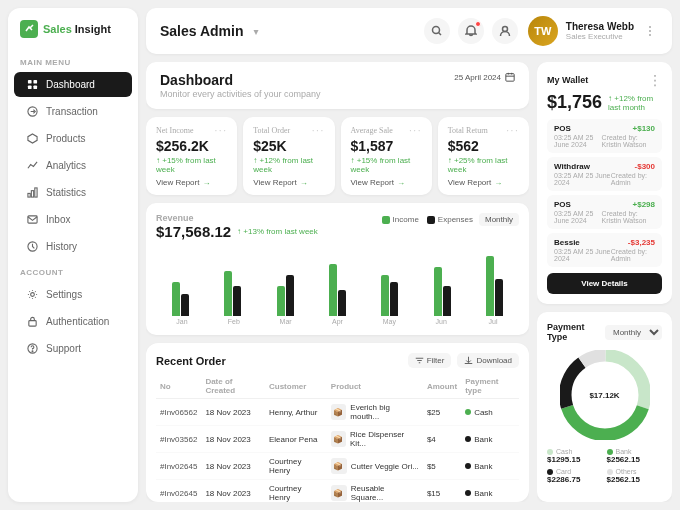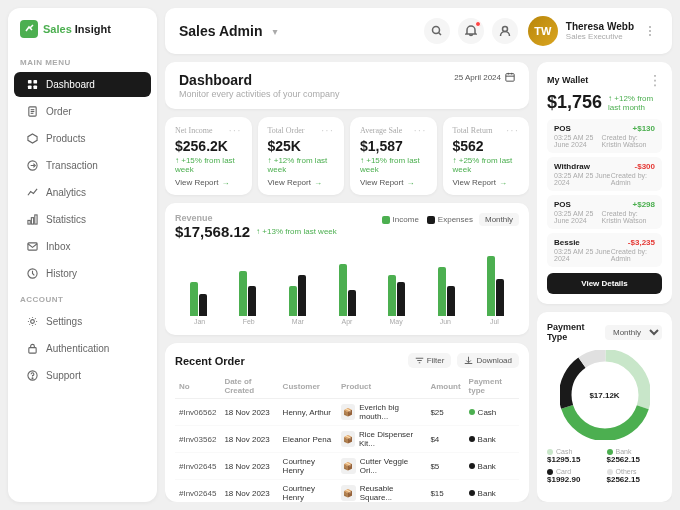--- a/index.html
+++ b/index.html
@@ -1,20 +1,20 @@
 <!DOCTYPE html>
 <html><head>
   <meta charset="utf-8">
   <style>
     * { box-sizing: border-box; margin: 0; padding: 0; }
     body { font-family: -apple-system, BlinkMacSystemFont, 'Segoe UI', sans-serif; background: #f5f5f5; width: 680px; height: 510px; overflow: hidden; font-size: 11px; }
     .app { display: flex; width: 680px; height: 510px; background: #f0f0f0; }
 
     
-    .sidebar { width: 149px; background: #fff; display: flex; flex-direction: column; padding: 12px 0; border-radius: 12px; margin: 8px 0 8px 8px; box-shadow: 0 1px 4px rgba(0,0,0,0.06); flex-shrink: 0; }
+    .sidebar { width: 130px; background: #fff; display: flex; flex-direction: column; padding: 12px 0; border-radius: 12px; margin: 8px 0 8px 8px; box-shadow: 0 1px 4px rgba(0,0,0,0.06); flex-shrink: 0; }
     .sidebar-logo { display: flex; align-items: center; gap: 5px; padding: 0 12px 12px; }
     .logo-icon { width: 18px; height: 18px; background: #4CAF50; border-radius: 4px; display: flex; align-items: center; justify-content: center; }
     .logo-icon svg { width: 10px; height: 10px; }
     .sidebar-section-label { font-size: 8px; font-weight: 600; color: #aaa; padding: 8px 12px 4px; letter-spacing: 0.5px; text-transform: uppercase; }
     .sidebar-item { display: flex; align-items: center; gap: 7px; padding: 6px 12px; cursor: pointer; border-radius: 6px; margin: 1px 6px; color: #666; font-size: 10px; font-weight: 500; }
     .sidebar-item.active { background: #1a1a1a; color: #fff; }
     .sidebar-item .icon { width: 13px; height: 13px; display: flex; align-items: center; justify-content: center; flex-shrink: 0; }
     .sidebar-item .icon svg { width: 11px; height: 11px; }
 
     
@@ -151,49 +151,38 @@
         <svg viewBox="0 0 12 12" fill="white">
             <rect x="1" y="1" width="4" height="4" rx="1"></rect>
             <rect x="7" y="1" width="4" height="4" rx="1"></rect>
             <rect x="1" y="7" width="4" height="4" rx="1"></rect>
             <rect x="7" y="7" width="4" height="4" rx="1"></rect>
           </svg>
       </div>
       <span>Dashboard</span>
     </div>
 
-    <div class="sidebar-item">
-      <div class="icon">
-        <svg viewBox="0 0 12 12" fill="none" stroke="#666" stroke-width="1.2">
-            <rect x="2" y="1" width="8" height="10" rx="1"></rect>
-            <line x1="4" y1="4" x2="8" y2="4"></line>
-            <line x1="4" y1="6" x2="8" y2="6"></line>
-            <line x1="4" y1="8" x2="7" y2="8"></line>
-          </svg>
-      </div>
-      <span>Order</span>
-    </div>
-
-    <div class="sidebar-item">
-      <div class="icon">
-        <svg viewBox="0 0 12 12" fill="none" stroke="#666" stroke-width="1.2">
-            <path d="M6 1 L11 4 L11 8 L6 11 L1 8 L1 4 Z"></path>
-          </svg>
-      </div>
-      <span>Products</span>
-    </div>
 
     <div class="sidebar-item">
       <div class="icon">
         <svg viewBox="0 0 12 12" fill="none" stroke="#666" stroke-width="1.2">
             <circle cx="6" cy="6" r="5"></circle>
             <path d="M4 6 L8 6 M7 4 L9 6 L7 8"></path>
           </svg>
       </div>
       <span>Transaction</span>
+    </div>
+
+    <div class="sidebar-item">
+      <div class="icon">
+        <svg viewBox="0 0 12 12" fill="none" stroke="#666" stroke-width="1.2">
+            <path d="M6 1 L11 4 L11 8 L6 11 L1 8 L1 4 Z"></path>
+          </svg>
+      </div>
+      <span>Products</span>
     </div>
 
     <div class="sidebar-item">
       <div class="icon">
         <svg viewBox="0 0 12 12" fill="none" stroke="#666" stroke-width="1.2">
             <polyline points="1,9 4,5 7,7 11,2"></polyline>
           </svg>
       </div>
       <span>Analytics</span>
     </div>
@@ -635,21 +624,21 @@
       <div class="payment-color-dot" style="background:#4CAF50"></div>
       Bank
     </div>
     <div class="payment-item-amount">$2562.15</div>
   </div>
               <div class="payment-item">
     <div class="payment-item-label">
       <div class="payment-color-dot" style="background:#1a1a1a"></div>
       Card
     </div>
-    <div class="payment-item-amount">$1992.90</div>
+    <div class="payment-item-amount">$2286.75</div>
   </div>
               <div class="payment-item">
     <div class="payment-item-label">
       <div class="payment-color-dot" style="background:#e0e0e0"></div>
       Others
     </div>
     <div class="payment-item-amount">$2562.15</div>
   </div>
             </div>
         </div>

